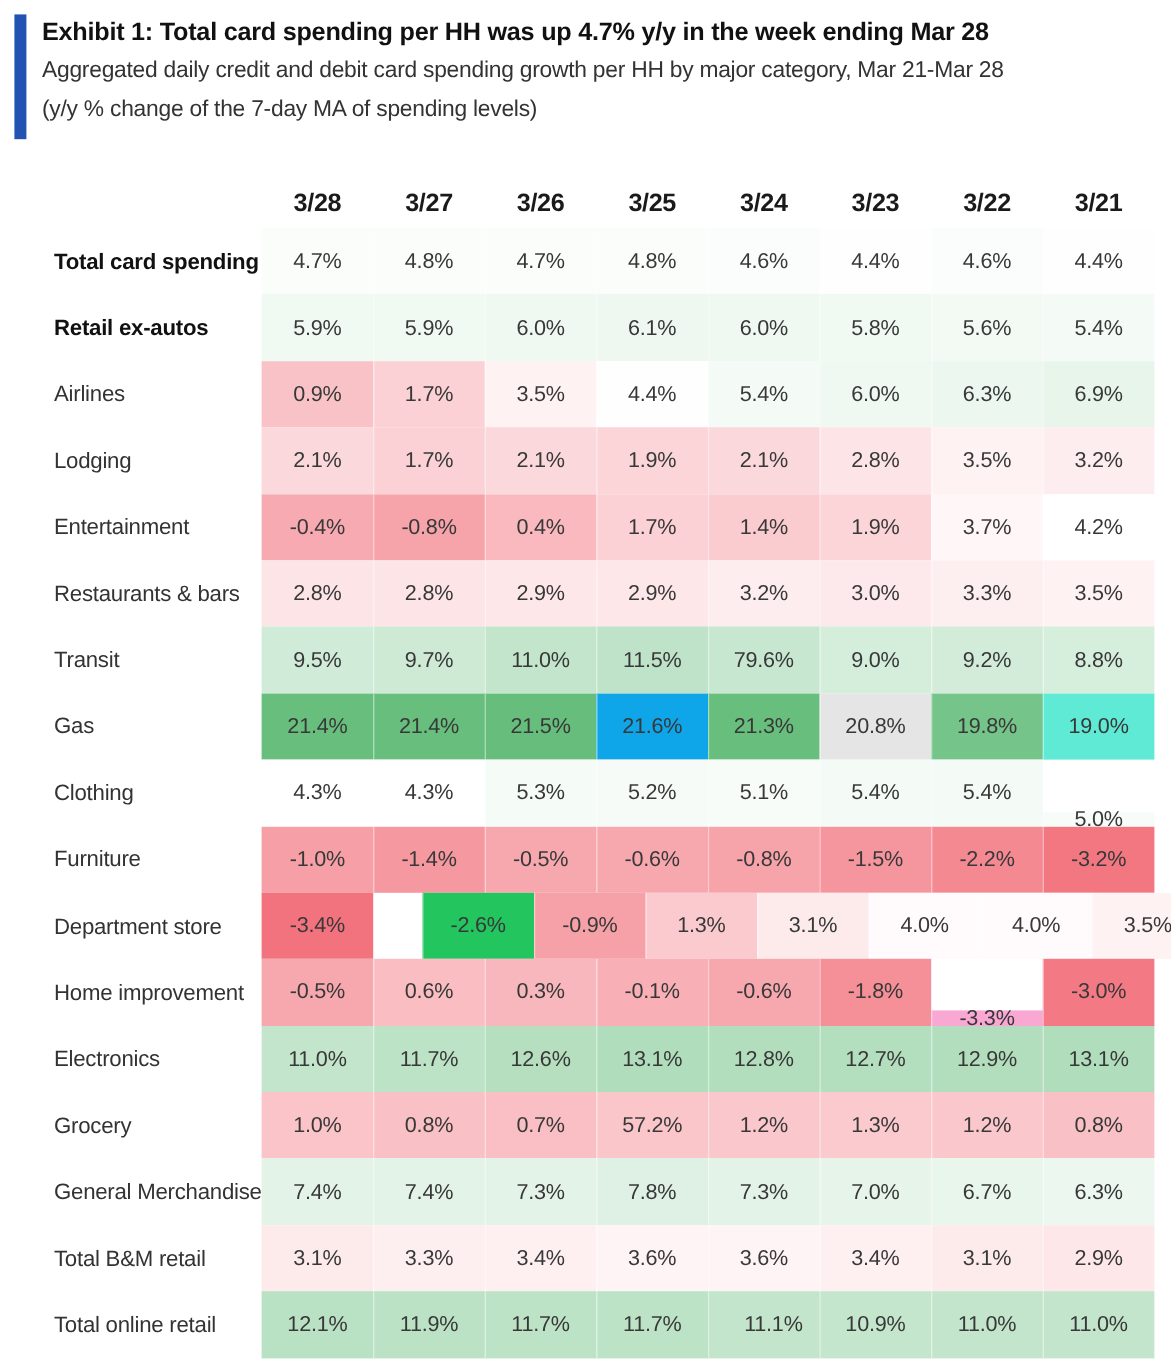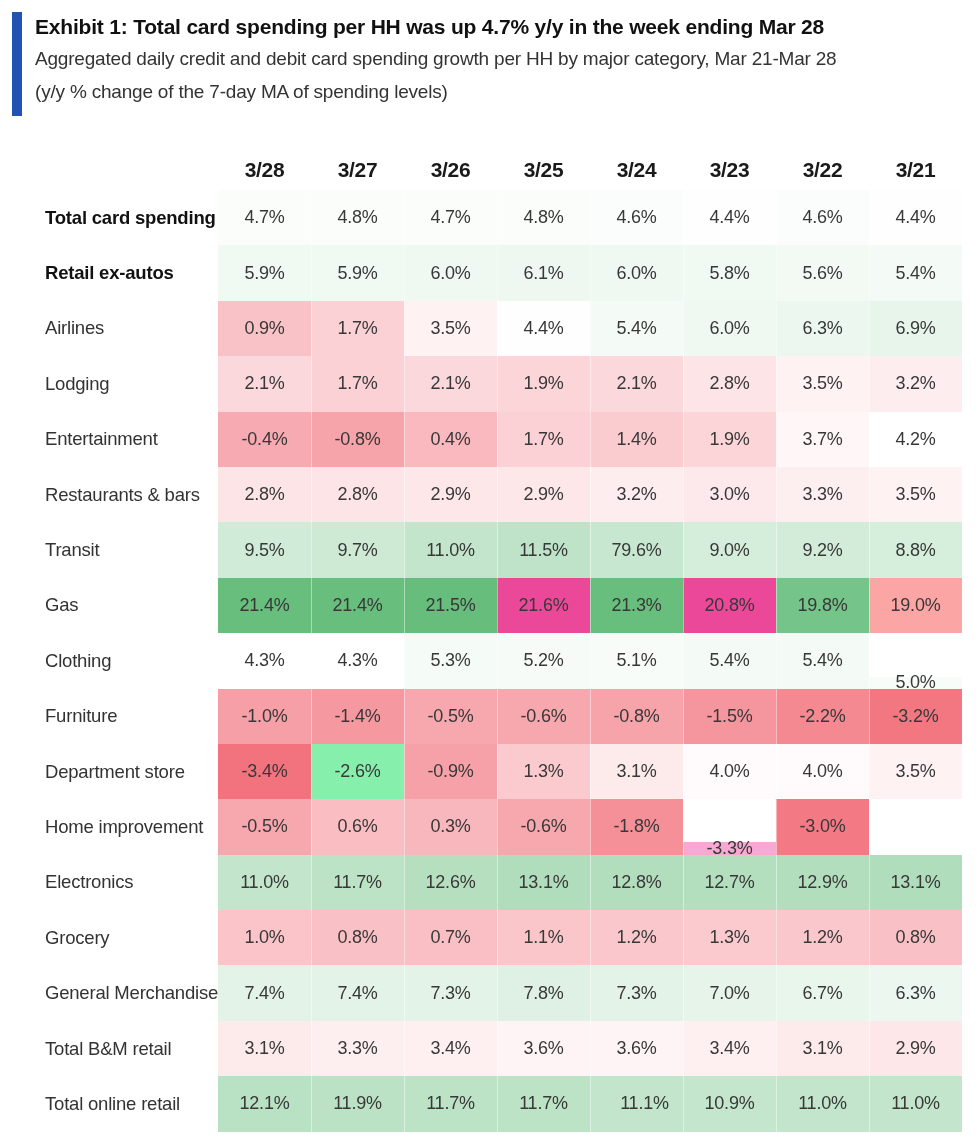--- a/index.html
+++ b/index.html
@@ -203,25 +203,25 @@
         <div class="hm-cell" style="background: rgb(200, 231, 208);">79.6%</div>
         <div class="hm-cell" style="background: rgb(213, 237, 219);">9.0%</div>
         <div class="hm-cell" style="background: rgb(211, 236, 217);">9.2%</div>
         <div class="hm-cell" style="background: rgb(214, 238, 220);">8.8%</div>
       </div>
       <div class="hm-row">
         <div class="hm-label">Gas</div>
         <div class="hm-cell" style="background: rgb(103, 190, 125);">21.4%</div>
         <div class="hm-cell" style="background: rgb(103, 190, 125);">21.4%</div>
         <div class="hm-cell" style="background: rgb(102, 189, 124);">21.5%</div>
-        <div class="hm-cell" style="background: #ec4899;">21.6%</div>
+        <div class="hm-cell" style="background: #0ea5e9;">21.6%</div>
         <div class="hm-cell" style="background: rgb(104, 190, 125);">21.3%</div>
-        <div class="hm-cell" style="background: #ec4899;">20.8%</div>
+        <div class="hm-cell" style="background: #e5e5e5;">20.8%</div>
         <div class="hm-cell" style="background: rgb(117, 196, 137);">19.8%</div>
-        <div class="hm-cell" style="background: #fca5a5;">19.0%</div>
+        <div class="hm-cell" style="background: #5eead4;">19.0%</div>
       </div>
       <div class="hm-row">
         <div class="hm-label">Clothing</div>
         <div class="hm-cell" style="background: rgb(254, 255, 254);">4.3%</div>
         <div class="hm-cell" style="background: rgb(254, 255, 254);">4.3%</div>
         <div class="hm-cell" style="background: rgb(245, 251, 247);">5.3%</div>
         <div class="hm-cell" style="background: rgb(246, 251, 247);">5.2%</div>
         <div class="hm-cell" style="background: rgb(247, 252, 248);">5.1%</div>
         <div class="hm-cell" style="background: rgb(244, 250, 246);">5.4%</div>
         <div class="hm-cell" style="background: rgb(244, 250, 246);">5.4%</div>
@@ -234,33 +234,34 @@
         <div class="hm-cell" style="background: rgb(247, 168, 175);">-0.5%</div>
         <div class="hm-cell" style="background: rgb(247, 167, 174);">-0.6%</div>
         <div class="hm-cell" style="background: rgb(246, 163, 170);">-0.8%</div>
         <div class="hm-cell" style="background: rgb(245, 150, 158);">-1.5%</div>
         <div class="hm-cell" style="background: rgb(244, 137, 146);">-2.2%</div>
         <div class="hm-cell" style="background: rgb(242, 119, 129);">-3.2%</div>
       </div>
       <div class="hm-row">
         <div class="hm-label">Department store</div>
         <div class="hm-cell" style="background: rgb(242, 115, 126);">-3.4%</div>
-        <div class="hm-cell" style="background: #86efac;">-2.6%</div>
+        <div class="hm-cell" style="background: #22c55e; margin-left: 41px;">-2.6%</div>
         <div class="hm-cell" style="background: rgb(246, 161, 168);">-0.9%</div>
         <div class="hm-cell" style="background: rgb(250, 202, 206);">1.3%</div>
         <div class="hm-cell" style="background: rgb(253, 235, 236);">3.1%</div>
         <div class="hm-cell" style="background: rgb(255, 251, 252);">4.0%</div>
         <div class="hm-cell" style="background: rgb(255, 251, 252);">4.0%</div>
         <div class="hm-cell" style="background: rgb(254, 242, 243);">3.5%</div>
       </div>
       <div class="hm-row">
         <div class="hm-label">Home improvement</div>
         <div class="hm-cell" style="background: rgb(247, 168, 175);">-0.5%</div>
         <div class="hm-cell" style="background: rgb(249, 189, 194);">0.6%</div>
         <div class="hm-cell" style="background: rgb(248, 183, 189);">0.3%</div>
+        <div class="hm-cell" style="background: rgb(248, 176, 182);">-0.1%</div>
         <div class="hm-cell" style="background: rgb(247, 167, 174);">-0.6%</div>
         <div class="hm-cell" style="background: rgb(245, 144, 153);">-1.8%</div>
         <div class="hm-cell" style="background: #f9a8d4; margin-top: 43px;">-3.3%</div>
         <div class="hm-cell" style="background: rgb(243, 122, 133);">-3.0%</div>
       </div>
       <div class="hm-row">
         <div class="hm-label">Electronics</div>
         <div class="hm-cell" style="background: rgb(195, 229, 203);">11.0%</div>
         <div class="hm-cell" style="background: rgb(189, 227, 198);">11.7%</div>
         <div class="hm-cell" style="background: rgb(181, 223, 191);">12.6%</div>
@@ -268,21 +269,21 @@
         <div class="hm-cell" style="background: rgb(179, 222, 190);">12.8%</div>
         <div class="hm-cell" style="background: rgb(180, 223, 191);">12.7%</div>
         <div class="hm-cell" style="background: rgb(178, 222, 189);">12.9%</div>
         <div class="hm-cell" style="background: rgb(176, 221, 187);">13.1%</div>
       </div>
       <div class="hm-row">
         <div class="hm-label">Grocery</div>
         <div class="hm-cell" style="background: rgb(250, 196, 201);">1.0%</div>
         <div class="hm-cell" style="background: rgb(249, 192, 197);">0.8%</div>
         <div class="hm-cell" style="background: rgb(249, 191, 196);">0.7%</div>
-        <div class="hm-cell" style="background: rgb(250, 198, 202);">1.1%</div>
+        <div class="hm-cell" style="background: rgb(250, 198, 202);">57.2%</div>
         <div class="hm-cell" style="background: rgb(250, 200, 204);">1.2%</div>
         <div class="hm-cell" style="background: rgb(250, 202, 206);">1.3%</div>
         <div class="hm-cell" style="background: rgb(250, 200, 204);">1.2%</div>
         <div class="hm-cell" style="background: rgb(249, 192, 197);">0.8%</div>
       </div>
       <div class="hm-row">
         <div class="hm-label">General Merchandise</div>
         <div class="hm-cell" style="background: rgb(227, 243, 231);">7.4%</div>
         <div class="hm-cell" style="background: rgb(227, 243, 231);">7.4%</div>
         <div class="hm-cell" style="background: rgb(228, 243, 231);">7.3%</div>

